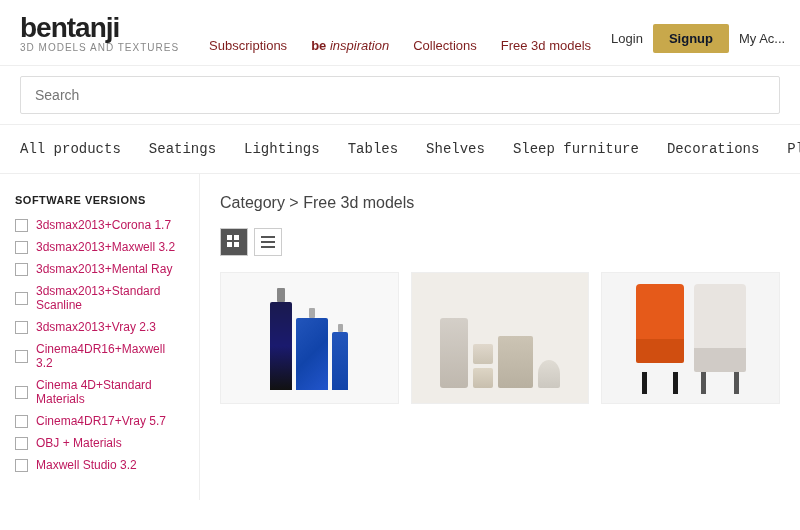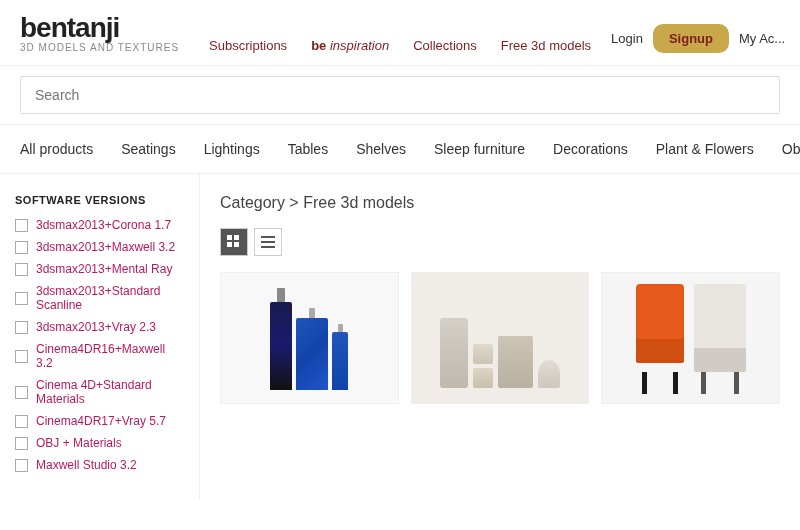--- a/index.html
+++ b/index.html
@@ -9,29 +9,29 @@
     .header { display: flex; align-items: flex-end; padding: 12px 20px; border-bottom: 1px solid #eee; gap: 20px; }
     .logo-area { flex-shrink: 0; }
     .logo-text { font-size: 28px; font-weight: 900; color: #222; letter-spacing: -1px; }
     .logo-sub { font-size: 10px; color: #888; letter-spacing: 1px; margin-top: -2px; }
     .main-nav { display: flex; align-items: center; gap: 24px; flex: 1; margin-left: 10px; }
     .nav-item { font-size: 13px; color: #7f1d1d; cursor: pointer; white-space: nowrap; }
     .nav-item.be-inspiration { font-style: italic; }
     .nav-item.be-inspiration::before { content: 'be '; font-weight: 900; font-style: normal; }
     .nav-auth { display: flex; align-items: center; gap: 10px; margin-left: auto; flex-shrink: 0; }
     .btn-login { font-size: 13px; color: #333; cursor: pointer; }
-    .btn-signup { background: #c8a84b; color: #7f1d1d; border: none; padding: 7px 16px; font-size: 13px; font-weight: bold; cursor: pointer; border-radius: 10px; }
+    .btn-signup { background: #c8a84b; color: #0f172a; border: none; padding: 7px 16px; font-size: 13px; font-weight: bold; cursor: pointer; border-radius: 2px; }
     .btn-myac { font-size: 13px; color: #333; cursor: pointer; }
 
     
     .search-bar { padding: 10px 20px; border-bottom: 1px solid #eee; }
     .search-input { width: 100%; border: 1px solid #ddd; padding: 10px 14px; font-size: 14px; color: #999; outline: none; border-radius: 2px; }
 
     
-    .cat-nav { display: flex; align-items: center; padding: 0 20px; border-bottom: 1px solid #eee; overflow: hidden; }
+    .cat-nav { display: flex; align-items: center; padding: 0 20px; border-bottom: 1px solid #eee; overflow: hidden; font-family: Liberation Mono, monospace; }
     .cat-item { padding: 16px 14px; font-size: 14px; color: #333; cursor: pointer; white-space: nowrap; }
     .cat-item:first-child { padding-left: 0; }
 
     
     .content { display: flex; gap: 0; }
 
     
     .sidebar { width: 200px; flex-shrink: 0; padding: 20px 15px; border-right: 1px solid #eee; }
     .sidebar-title { font-size: 11px; font-weight: 900; color: #222; letter-spacing: 0.5px; margin-bottom: 12px; text-transform: uppercase; }
     .filter-item { display: flex; align-items: center; gap: 8px; margin-bottom: 8px; font-size: 12px; color: #be185d; cursor: pointer; }

